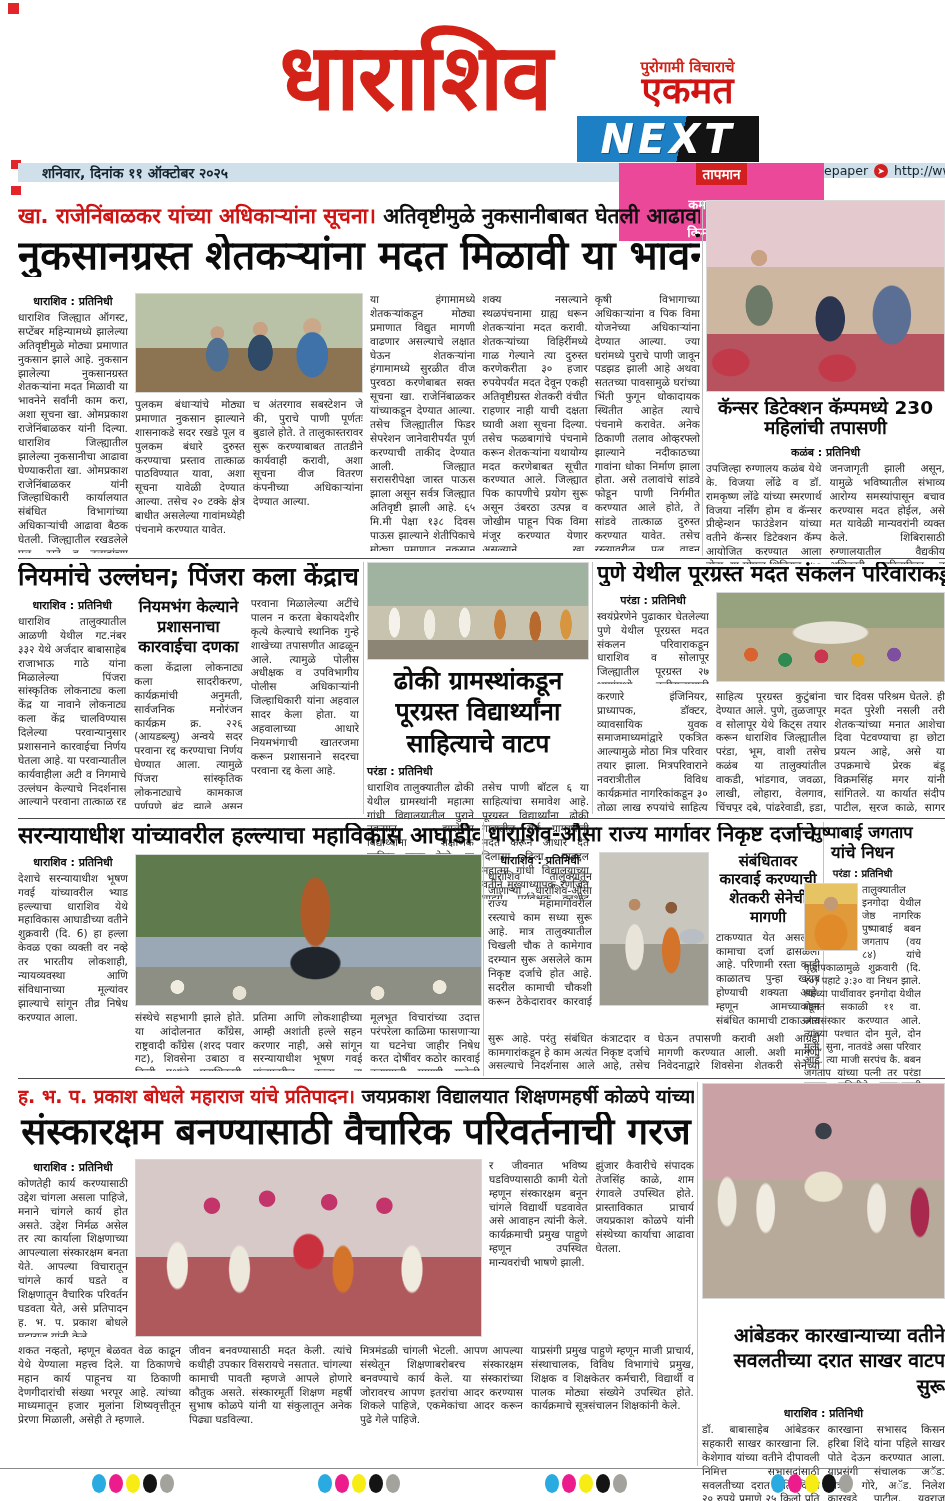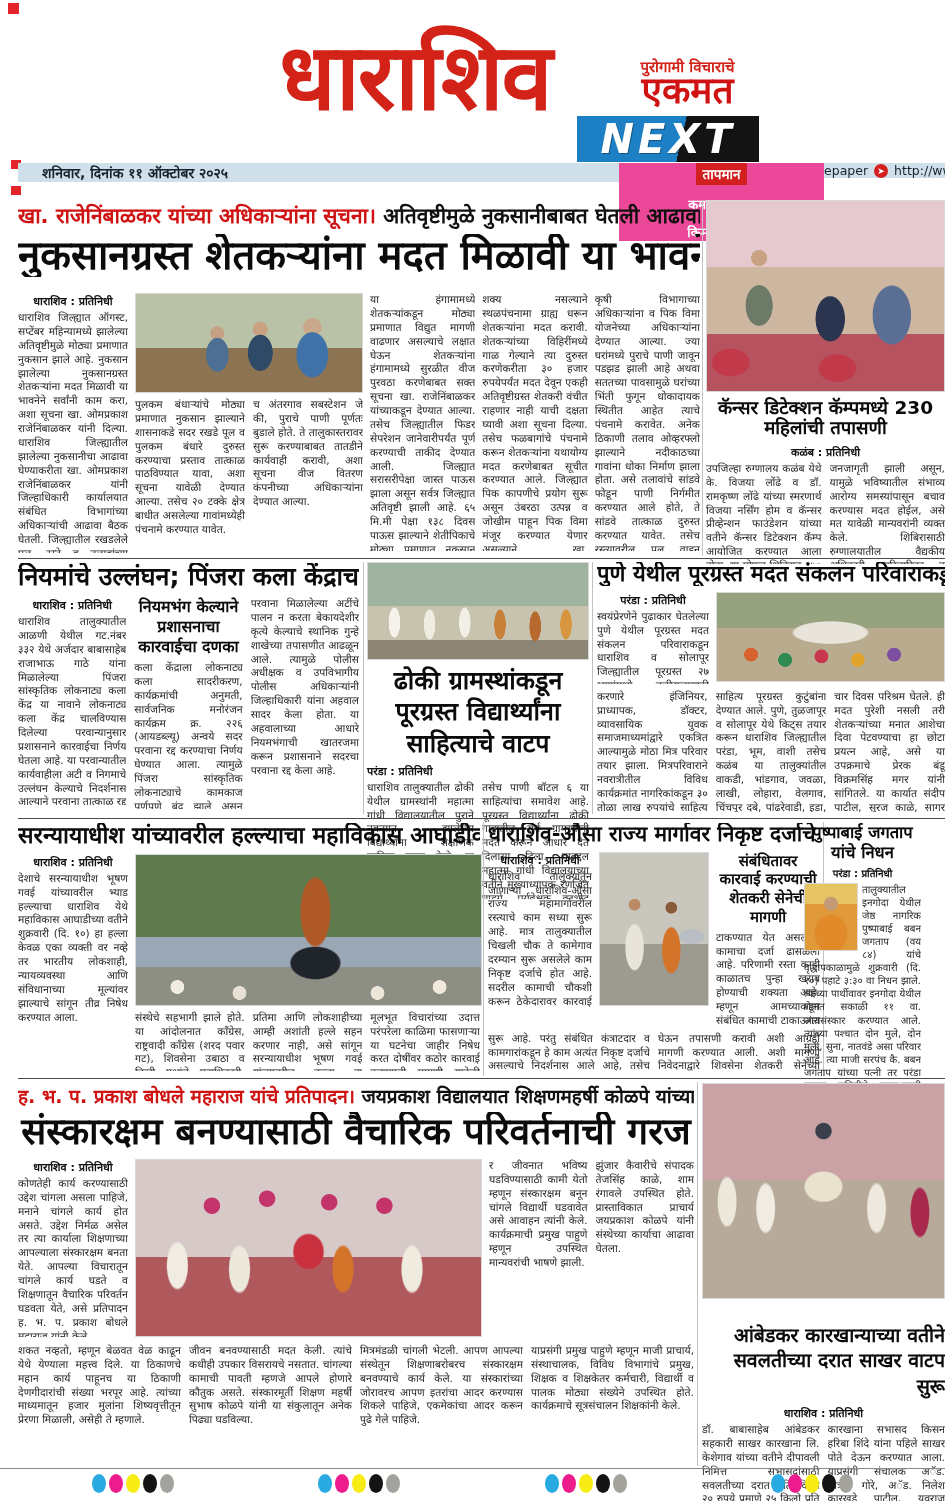--- a/index.html
+++ b/index.html
@@ -170,21 +170,21 @@
     </div>
   </div>
 
   <div class="rule-h" style="left:18px;top:818px;width:927px;"></div>
 
   <div class="abs" style="left:18px;top:823px;width:462px;">
     <div class="hl nowrap" style="font-size:23px;">सरन्यायाधीश यांच्यावरील हल्ल्याचा महाविकास आघाडीकडून निषेध</div>
     <div style="display:flex;gap:7px;margin-top:6px;">
       <div style="flex:0 0 110px;">
         <p class="byline">धाराशिव : प्रतिनिधी</p>
-        <div class="body-text" style="height:196px;">देशाचे सरन्यायाधीश भूषण गवई यांच्यावरील भ्याड हल्ल्याचा धाराशिव येथे महाविकास आघाडीच्या वतीने शुक्रवारी (दि. १०) हा हल्ला केवळ एका व्यक्ती वर नव्हे तर भारतीय लोकशाही, न्यायव्यवस्था आणि संविधानाच्या मूल्यांवर झाल्याचे सांगून तीव्र निषेध करण्यात आला.</div>
+        <div class="body-text" style="height:196px;">देशाचे सरन्यायाधीश भूषण गवई यांच्यावरील भ्याड हल्ल्याचा धाराशिव येथे महाविकास आघाडीच्या वतीने शुक्रवारी (दि. 6) हा हल्ला केवळ एका व्यक्ती वर नव्हे तर भारतीय लोकशाही, न्यायव्यवस्था आणि संविधानाच्या मूल्यांवर झाल्याचे सांगून तीव्र निषेध करण्यात आला.</div>
       </div>
       <div style="flex:1;">
         <div class="photo" style="width:100%;height:150px;
              background:
                radial-gradient(26px 60px at 52% 38%, #b05a28 0 55%, transparent 60%),
                radial-gradient(40px 26px at 52% 72%, #20242b 0 60%, transparent 65%),
                radial-gradient(12px 12px at 12% 88%, #f1ece0 0 55%, transparent 60%),
                radial-gradient(12px 12px at 30% 92%, #e8e2d4 0 55%, transparent 60%),
                radial-gradient(12px 12px at 70% 92%, #ece6d8 0 55%, transparent 60%),
                radial-gradient(12px 12px at 88% 88%, #efe9db 0 55%, transparent 60%),

